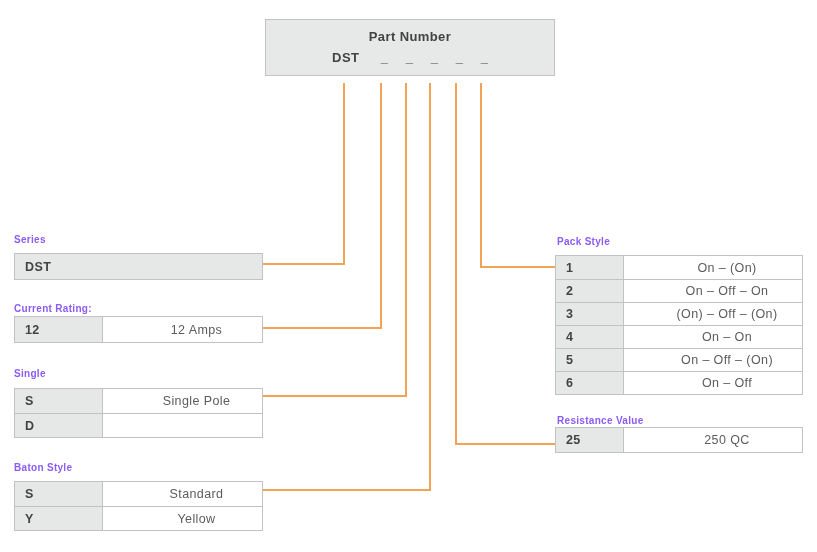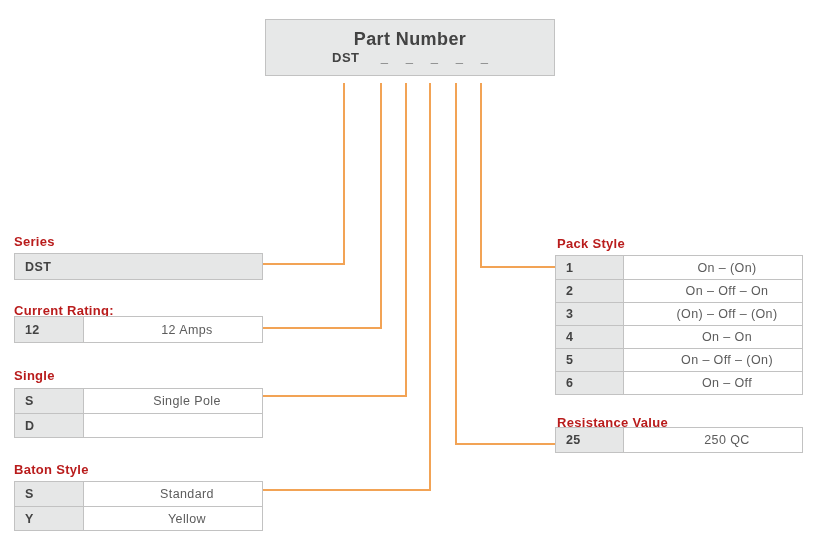--- a/index.html
+++ b/index.html
@@ -23,21 +23,21 @@
   }
   
   .pn-box{
     position:absolute;left:265px;top:19px;width:290px;height:57px;
     background:var(--box-fill);
     border:1px solid var(--border);
   }
   .pn-title{
     position:absolute;top:9px;left:0;width:100%;
     text-align:center;
-    font-size:18px;font-weight:700;letter-spacing:.4px;
+    font-size:13px;font-weight:700;letter-spacing:.4px;
     color:var(--text-dark);
   }
   .pn-code{
     position:absolute;top:30px;left:66px;
     display:flex;align-items:flex-start;
     font-size:13px;font-weight:700;letter-spacing:.5px;
     color:var(--text-dark);
   }
   .pn-blanks{display:flex;margin-left:19px;}
   .blank{
@@ -52,40 +52,40 @@
     pointer-events:none;
   }
   .connectors polyline{
     fill:none;
     stroke:var(--accent);
     stroke-width:2;
   }
   
   .tbl-label{
     position:absolute;
-    font-size:13px;font-weight:700;letter-spacing:.3px;
-    color:#b91c1c;
+    font-size:10px;font-weight:700;letter-spacing:.3px;
+    color:#8b5cf6;
     white-space:nowrap;
   }
   .vtable{
     position:absolute;
     border:1px solid var(--border);
     background:#fff;
   }
   .row{
     display:flex;height:24px;
     border-top:1px solid var(--border);
   }
   .row:first-of-type{border-top:none;}
   .cell{
     display:flex;align-items:center;
     font-size:12.5px;letter-spacing:.4px;
   }
   .cell.code{
-    width:69px;flex:none;
+    width:88px;flex:none;
     background:var(--cell-fill);
     border-right:1px solid var(--border);
     padding-left:10px;
     font-weight:700;color:var(--text-dark);
   }
   .cell.value{
     flex:1;justify-content:center;
     color:var(--text-value);
     padding-left:28px;
   }

